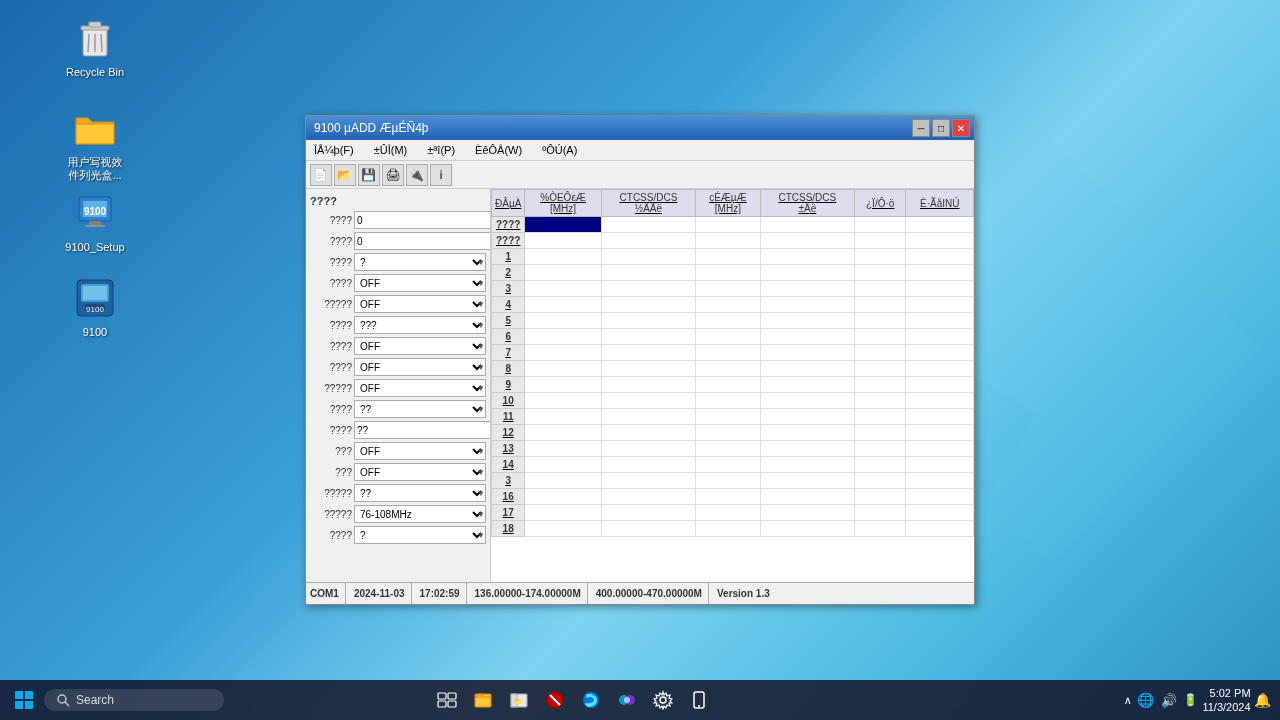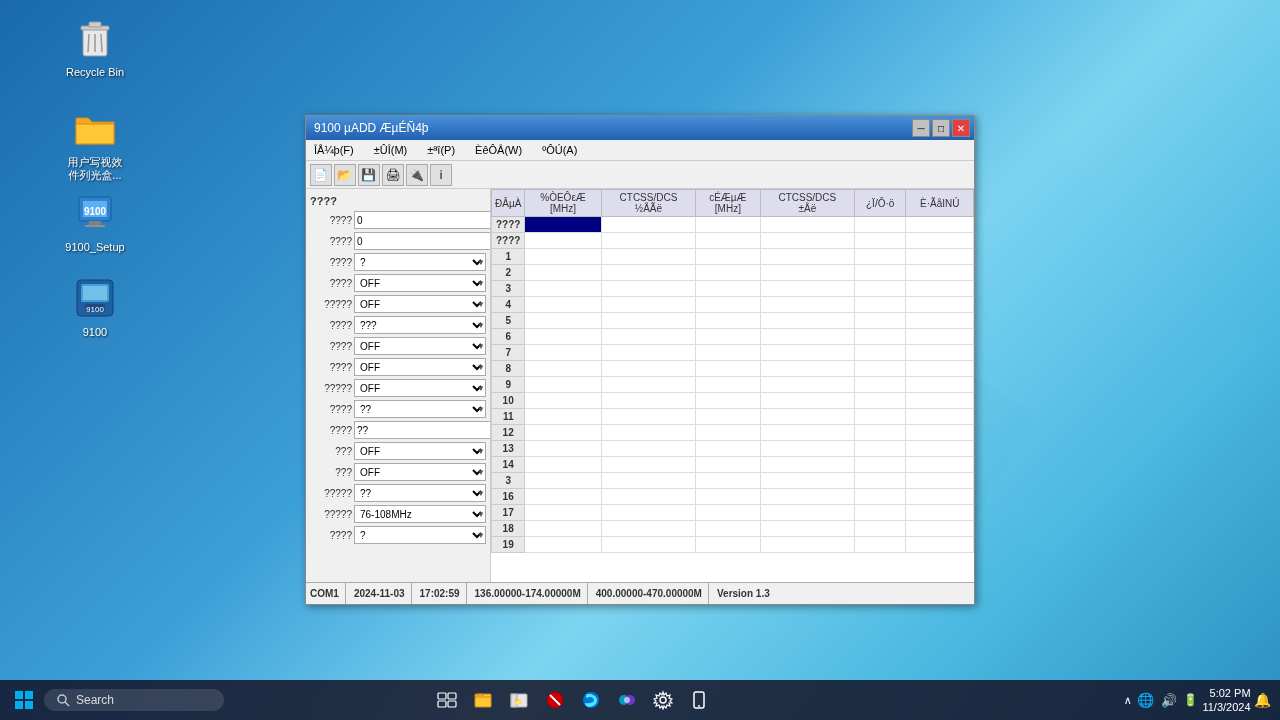--- a/index.html
+++ b/index.html
@@ -184,20 +184,21 @@
       pointer-events: none;
       font-size: 8px;
       color: #555;
     }
 
     
     .right-panel {
       flex: 1;
       overflow: auto;
       background: white;
+      text-decoration: underline;
     }
     .grid-table {
       border-collapse: collapse;
       width: 100%;
       font-size: 10px;
     }
     .grid-table th {
       background: #dde;
       border: 1px solid #bbb;
       padding: 2px 3px;
@@ -713,29 +714,20 @@
             </tr>
             <tr>
               <td class="row-num">18</td>
               <td></td>
               <td></td>
               <td></td>
               <td></td>
               <td></td>
               <td></td>
             </tr>
-            <tr>
-              <td class="row-num">19</td>
-              <td></td>
-              <td></td>
-              <td></td>
-              <td></td>
-              <td></td>
-              <td></td>
-            </tr>
           </tbody>
       </table>
     </div>
   </div>
 
   <div class="status-bar">
     <span class="status-item">COM1</span>
     <span class="status-item">2024-11-03</span>
     <span class="status-item">17:02:59</span>
     <span class="status-item">136.00000-174.00000M</span>

